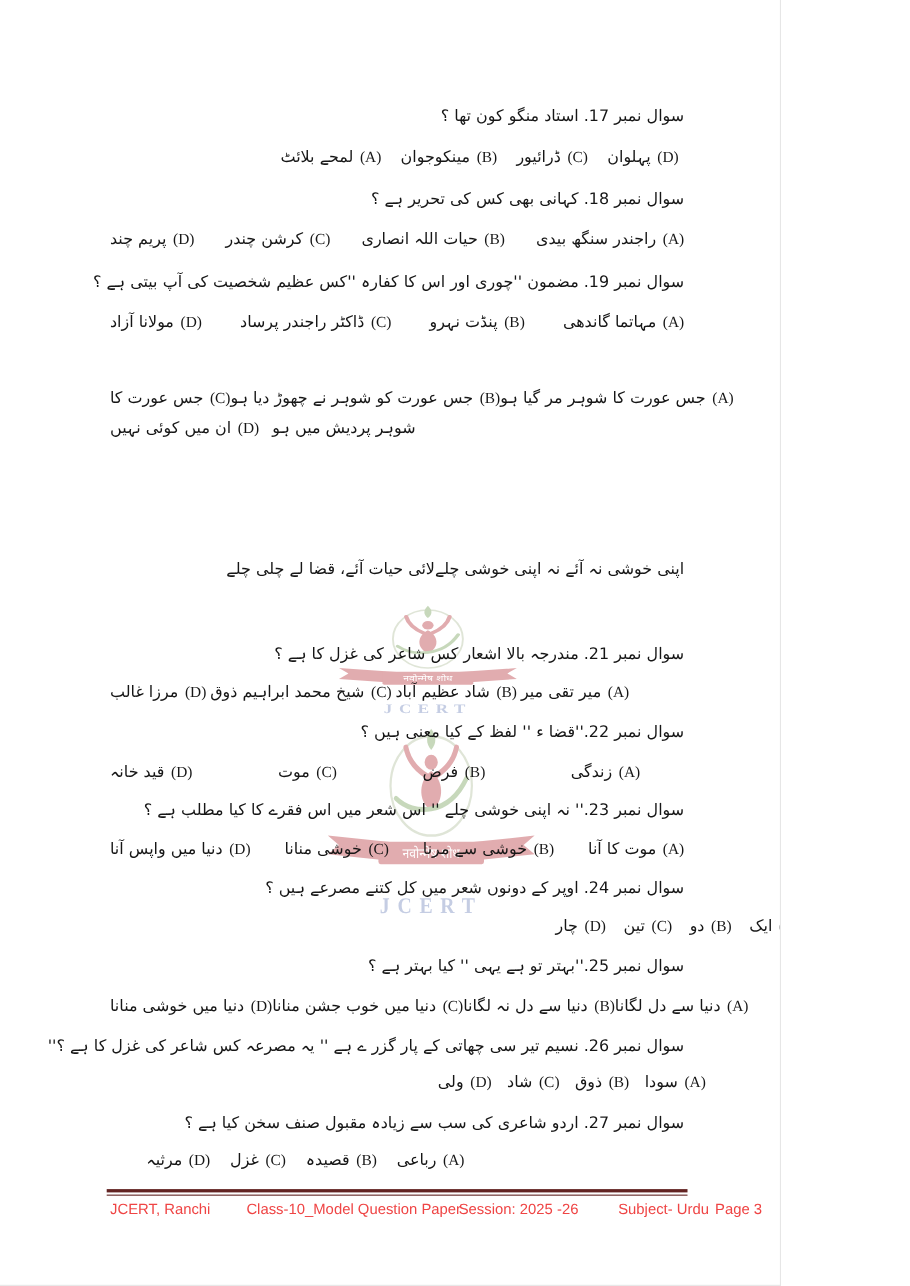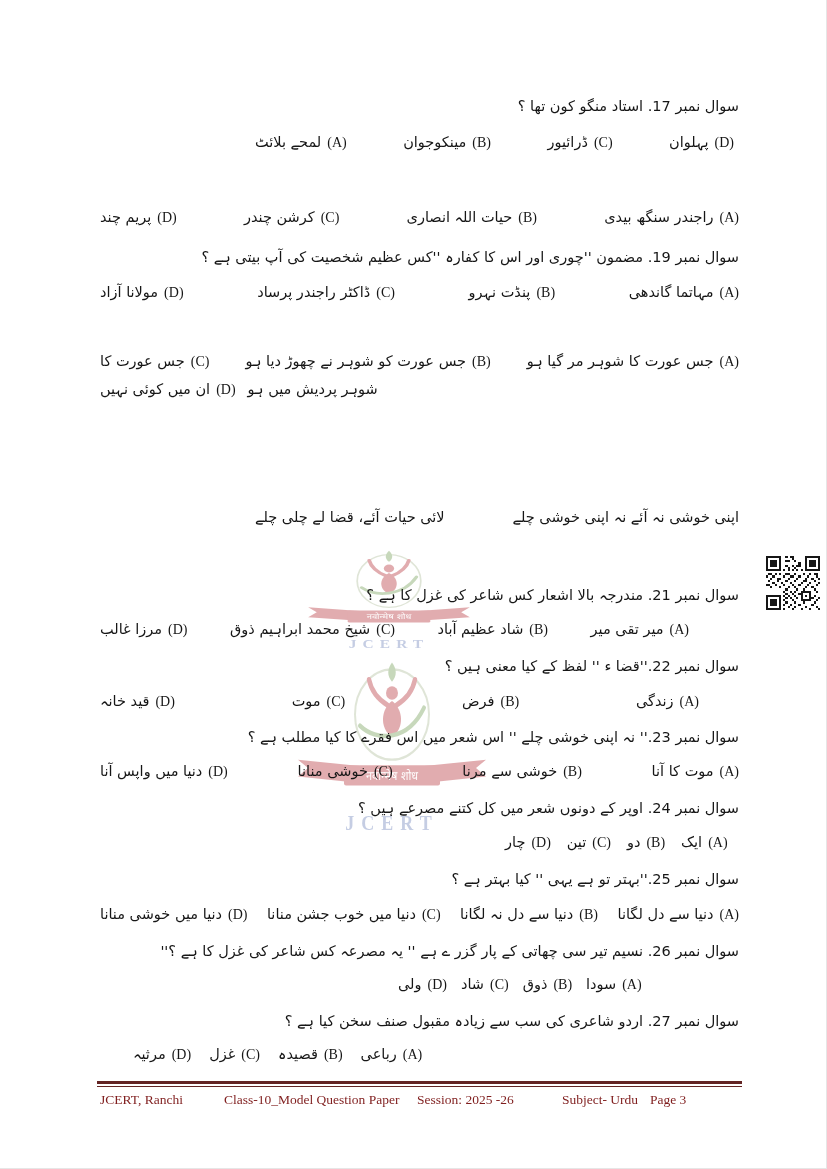--- a/index.html
+++ b/index.html
@@ -1,30 +1,30 @@
 <!DOCTYPE html>
 <html><head>
 <meta charset="utf-8">
 <style>
   html,body{margin:0;padding:0;background:#ffffff;}
-  .page{position:relative;width:827px;height:1169px;background:#fff;overflow:hidden;
+  .page{position:relative;width:710px;height:1169px;background:#fff;overflow:hidden;
         border-right:1px solid #e6e6e6;border-bottom:1px solid #e6e6e6;box-sizing:border-box;}
   .row{position:absolute;left:100px;right:87px;direction:rtl;text-align:right;
        font-family:"DejaVu Sans",sans-serif;font-size:14.5px;color:#161616;white-space:nowrap;line-height:1.45;}
   .opts{position:absolute;display:flex;direction:ltr;align-items:baseline;
         font-family:"DejaVu Sans",sans-serif;font-size:14.5px;color:#161616;}
   .spread{justify-content:space-between;}
   .opt{display:flex;direction:ltr;align-items:baseline;gap:6px;white-space:nowrap;}
   .opt .w{direction:rtl;unicode-bidi:isolate;}
   .opt .l{font-family:"Liberation Serif",serif;font-size:14px;}
   .verse{position:absolute;display:flex;direction:rtl;justify-content:space-between;
          font-family:"DejaVu Sans",sans-serif;font-size:14.5px;color:#161616;white-space:nowrap;}
   .rule-thick{position:absolute;left:97px;right:84px;height:3px;background:#632423;}
   .rule-thin{position:absolute;left:97px;right:84px;height:1px;background:#632423;}
-  .ftext{position:absolute;font-family:Liberation Serif, serif;font-size:13.5px;color:#7f1d1d;white-space:nowrap;}
+  .ftext{position:absolute;font-family:Liberation Sans, sans-serif;font-size:13.5px;color:#ef4444;white-space:nowrap;}
   .wm{position:absolute;opacity:.46;}
   .qr{position:absolute;left:766px;top:556px;}
 </style>
 </head>
 <body>
 
 <div class="page">
 
   <svg width="0" height="0" style="position:absolute" aria-hidden="true">
     <defs>
@@ -84,20 +84,21 @@
     <div class="opt">
         <span class="w">ڈرائیور</span>
         <span class="l">(C)</span>
       </div>
     <div class="opt">
         <span class="w">پہلوان</span>
         <span class="l">(D)</span>
       </div>
   </div>
 
+  <div class="row" style="top:171px">سوال نمبر 18. کہانی بھی کس کی تحریر ہے ؟</div>
   <div class="opts spread" style="top:209px;left:100px;right:87px">
     <div class="opt">
         <span class="w">پریم چند</span>
         <span class="l">(D)</span>
       </div>
     <div class="opt">
         <span class="w">کرشن چندر</span>
         <span class="l">(C)</span>
       </div>
     <div class="opt">

